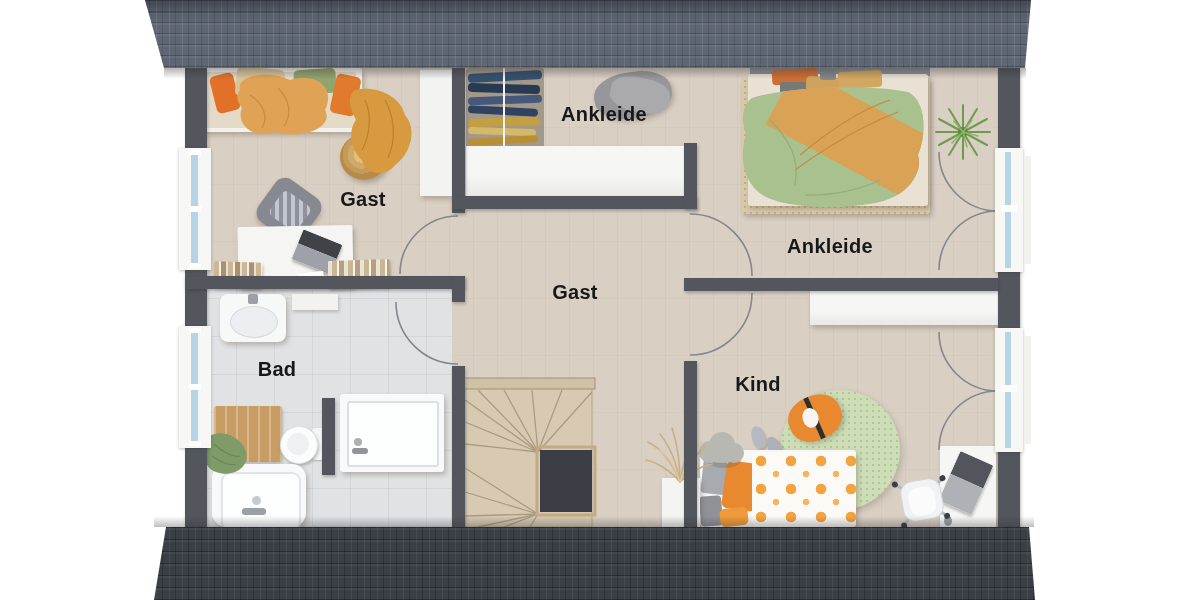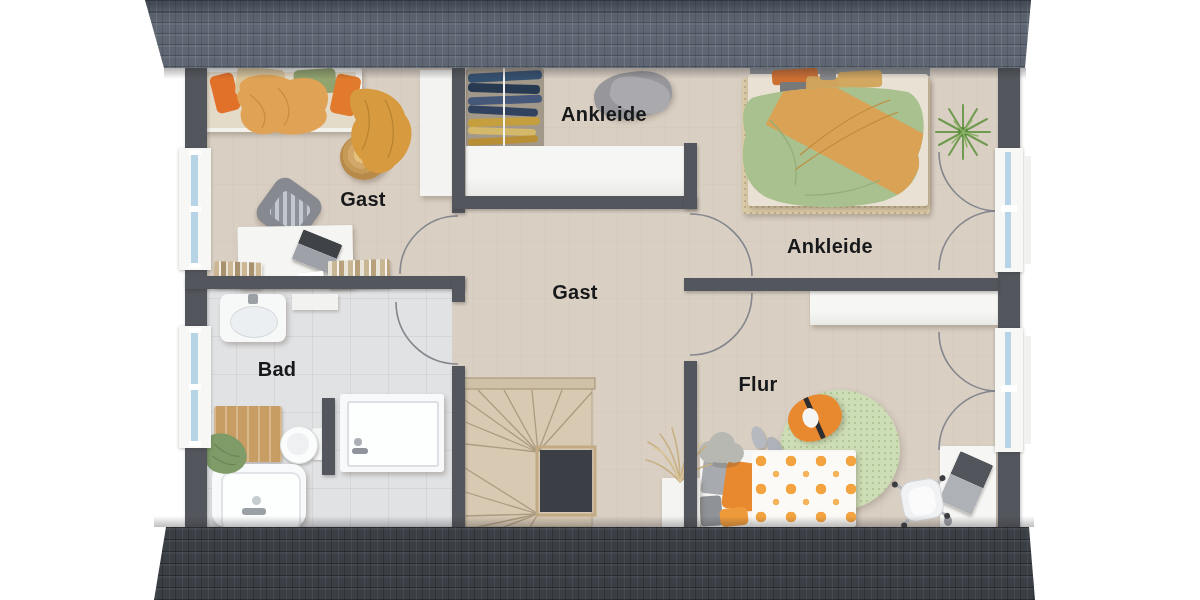--- a/index.html
+++ b/index.html
@@ -260,19 +260,19 @@
     <div class="abs glass" style="left:10px;top:4px;width:6px;height:116px;"></div>
     <div class="abs" style="left:6px;top:57px;width:16px;height:7px;background:#ffffff;"></div>
   </div>
   <div class="abs" style="left:1024px;top:336px;width:7px;height:108px;background:#f1f1ef;"></div>
 
   <div class="room-label" style="left:363px;top:199px;">Gast</div>
   <div class="room-label" style="left:576px;top:114px;margin-left:28px;">Ankleide</div>
   <div class="room-label" style="left:830px;top:246px;">Ankleide</div>
   <div class="room-label" style="left:575px;top:292px;">Gast</div>
   <div class="room-label" style="left:277px;top:369px;">Bad</div>
-  <div class="room-label" style="left:758px;top:384px;">Flur</div>
+  <div class="room-label" style="left:758px;top:384px;">Kind</div>
 
   <div class="abs" style="left:164px;top:68px;width:862px;height:11px;background:linear-gradient(180deg, rgba(40,40,45,.35), rgba(40,40,45,0));"></div>
   <div class="abs" style="left:154px;top:516px;width:880px;height:11px;background:linear-gradient(0deg, rgba(40,40,45,.30), rgba(40,40,45,0));"></div>
   <div class="abs roof-top" style="left:0;top:0;width:1200px;height:68px;"></div>
   <div class="abs roof-bottom" style="left:0;top:527px;width:1200px;height:73px;"></div>
 </div>
 
 </body></html>

